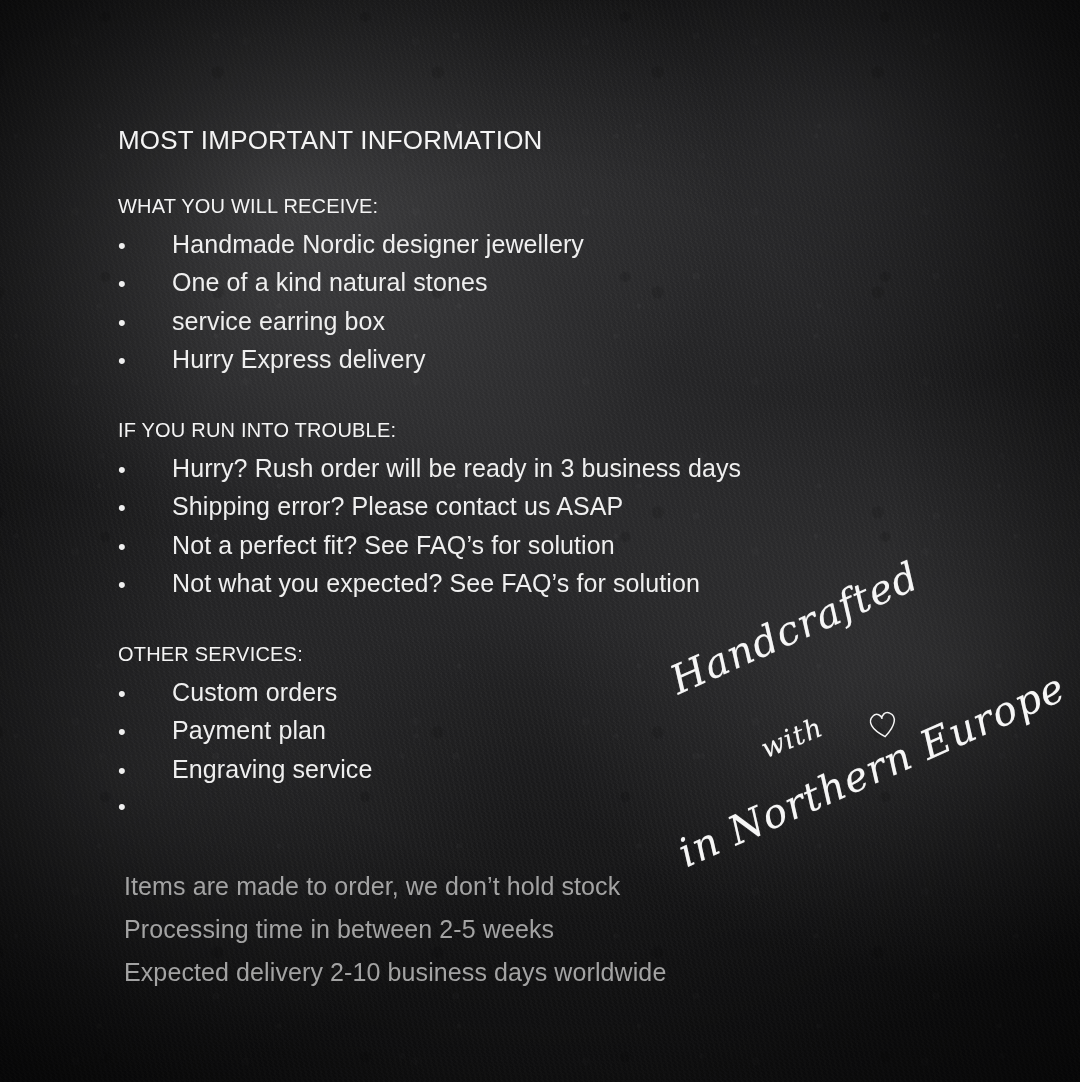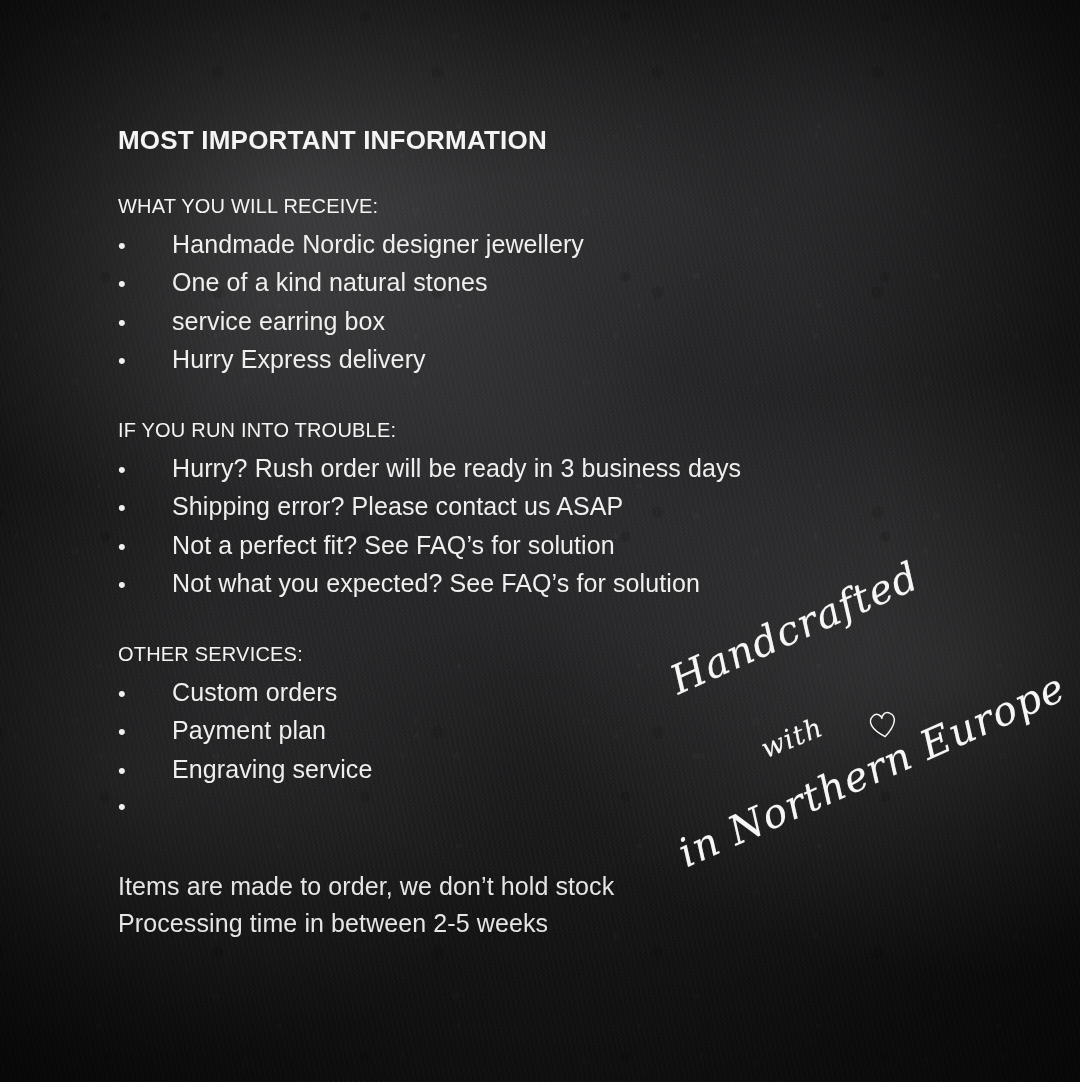--- a/index.html
+++ b/index.html
@@ -71,21 +71,21 @@
     left: 118px;
     top: 126px;
     width: 860px;
     color: #f2f2f2;
   }
 
   .heading {
     font-size: 26px;
     letter-spacing: 0.2px;
     line-height: 1.15;
-    font-weight: 700;
+    font-weight: 400;
     color: #f4f4f4;
     margin: 0;
   }
   .section {
     margin-top: 38px;
   }
   .section-title {
     font-size: 20px;
     letter-spacing: 0.2px;
     line-height: 1.2;
@@ -114,24 +114,24 @@
   }
   ul.bullets li .txt {
     flex: 1 1 auto;
     letter-spacing: 0.1px;
   }
 
   .footer {
     margin-top: 42px;
   }
   .footer p {
-    margin: 0;
+    margin: 6px;
     font-size: 25px;
     line-height: 37px;
-    color: #e5e5e5;
+    color: #a3a3a3;
     letter-spacing: 0.1px;
   }
 
   
   .signature {
     position: absolute;
     left: 660px;
     top: 615px;
     width: 400px;
     height: 320px;
@@ -252,20 +252,21 @@
         </li>
         <li>
           <span class="dot">•</span>
         </li>
       </ul>
     </div>
 
     <div class="footer">
       <p>Items are made to order, we don’t hold stock</p>
       <p>Processing time in between 2-5 weeks</p>
+      <p>Expected delivery 2-10 business days worldwide</p>
     </div>
   </div>
 
   <div class="signature">
     <span class="script script-1">Handcrafted</span>
     <span class="script script-2">with</span>
     <svg class="heart-icon" viewBox="0 0 32 32">
       <path d="M16 28 C 4 19, 2 11, 8 7 C 12 4, 16 8, 16 11 C 16 8, 20 4, 24 7 C 30 11, 28 19, 16 28 Z" fill="none" stroke="#f4f4f4" stroke-width="1.4"></path>
     </svg>
     <span class="script script-3">in Northern Europe</span>

